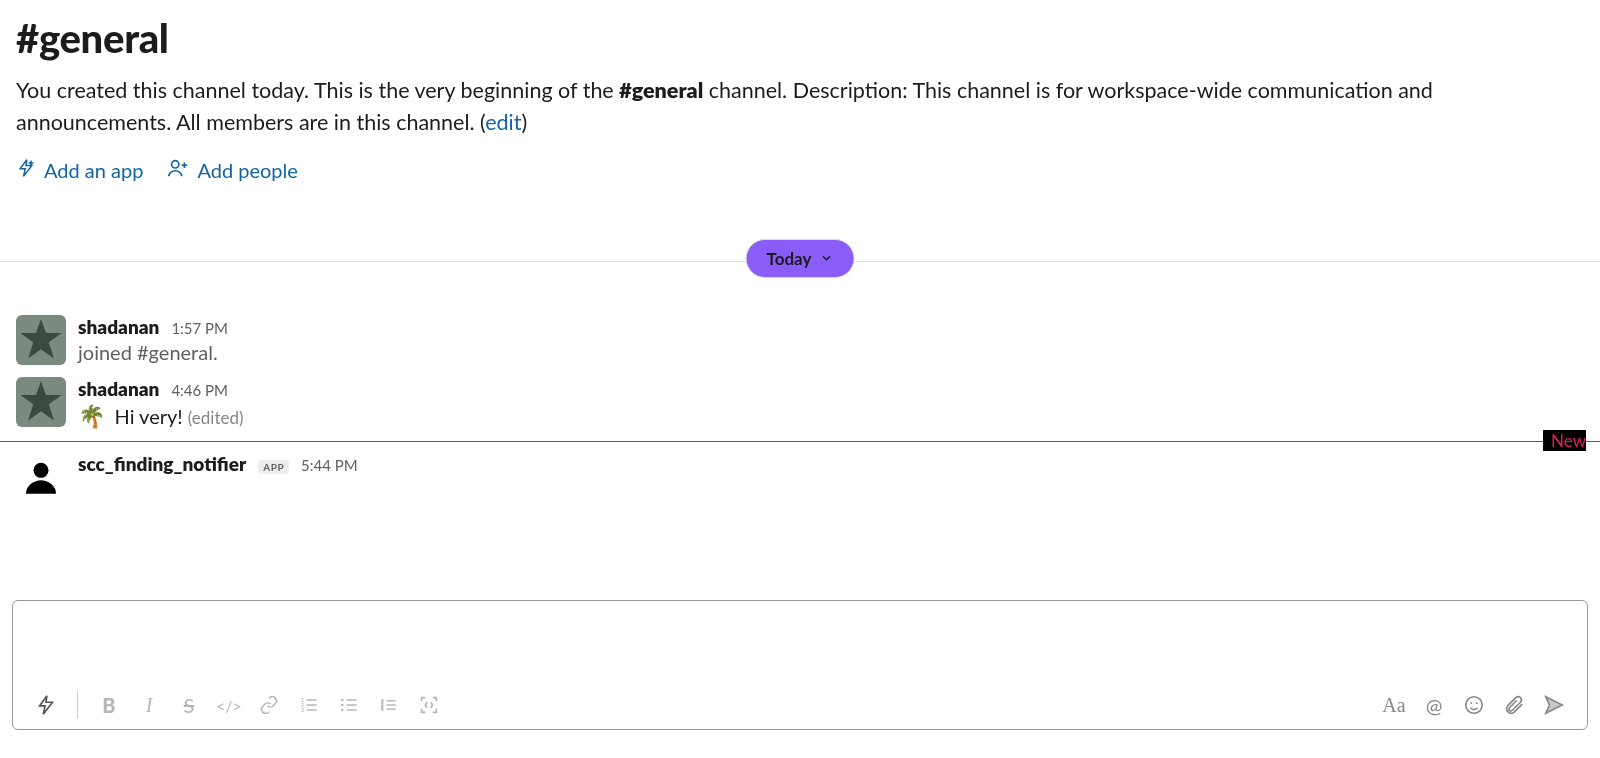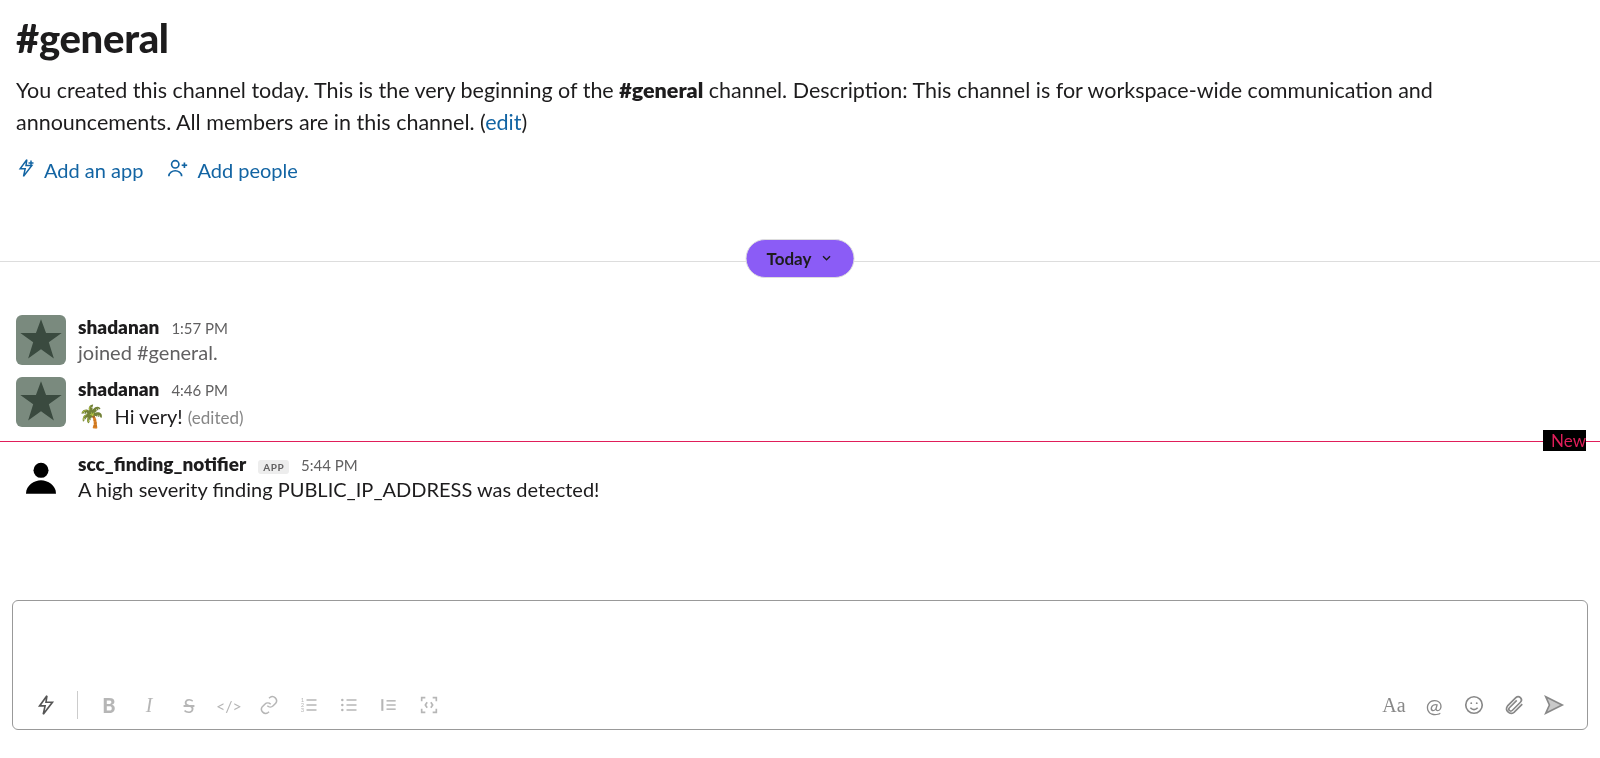--- a/index.html
+++ b/index.html
@@ -282,21 +282,20 @@
           <circle cx="12" cy="8" r="4.5"></circle>
           <path d="M3 22c0-5 5-8 9-8s9 3 9 8Z"></path>
         </svg>
     </div>
     <div class="msg-body">
       <div class="msg-head">
         <span class="msg-name">scc_finding_notifier</span>
         <span class="app-badge">APP</span>
         <span class="msg-time">5:44 PM</span>
       </div>
-      <div class="msg-text dark">A high severity finding PUBLIC_IP_ADDRESS was detected!</div>
     </div>
   </div>
 
 </div>
 
 <div class="composer">
   <div class="composer-input"></div>
   <div class="composer-toolbar">
     <span class="tb-btn active">
       <svg width="22" height="22" viewBox="0 0 24 24">

